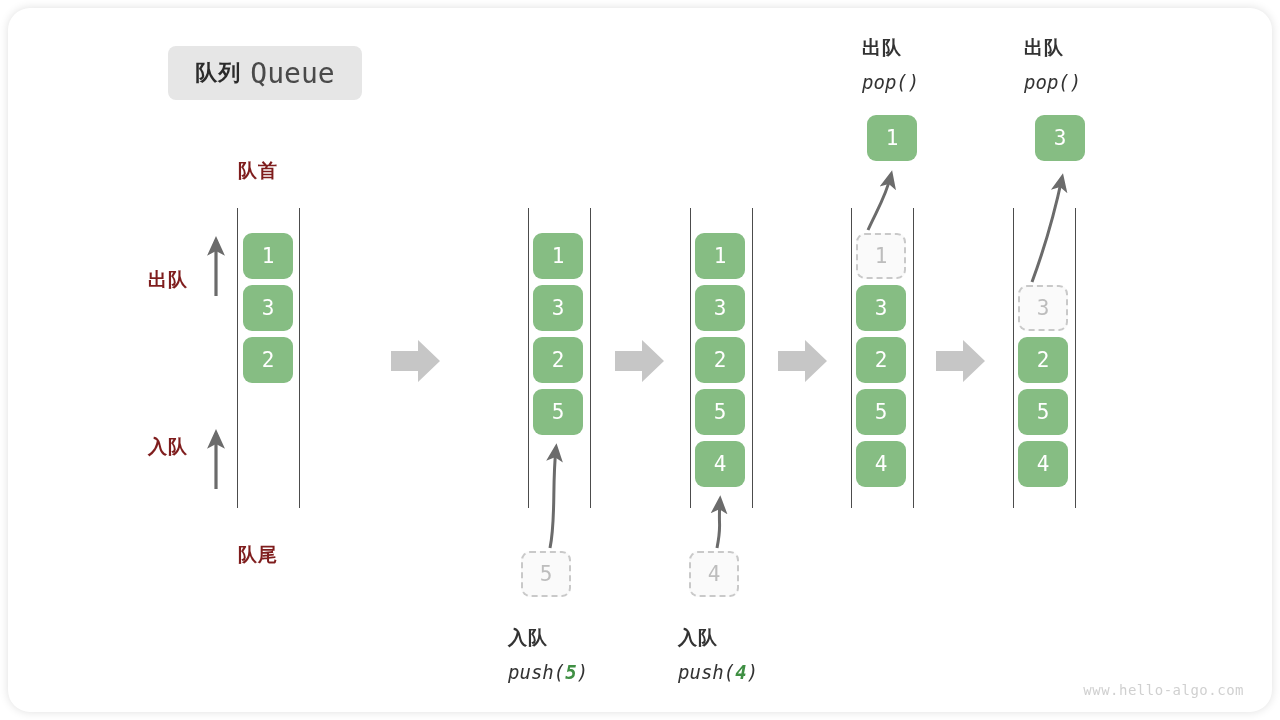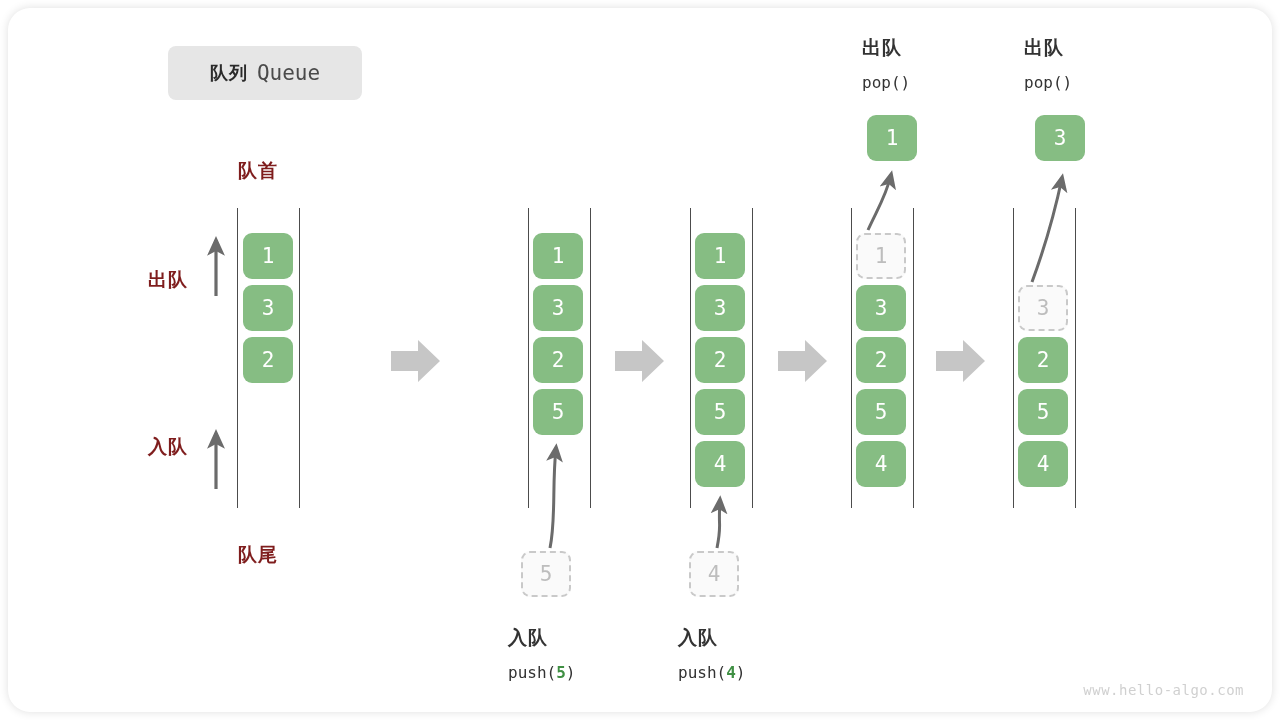--- a/index.html
+++ b/index.html
@@ -40,28 +40,28 @@
     width: 194px;
     height: 54px;
     background: #e6e6e6;
     border-radius: 8px;
     display: flex;
     align-items: center;
     justify-content: center;
     gap: 9px;
   }
   #title-chip .cn {
-    font-size: 18px;
+    font-size: 22px;
     font-weight: bold;
     color: #2b2b2b;
     letter-spacing: 1px;
   }
   #title-chip .en {
     font-family: "DejaVu Sans Mono", "Liberation Mono", monospace;
-    font-size: 21px;
+    font-size: 28px;
     color: #4a4a4a;
     text-align: right;
   }
 
   
   .cn-label {
     position: absolute;
     font-size: 19px;
     font-weight: bold;
     color: #7f1d1d;
@@ -77,23 +77,24 @@
   .op-label .cn {
     display: block;
     font-size: 19px;
     font-weight: bold;
     color: #333333;
     letter-spacing: 1px;
   }
   .op-label .code {
     display: block;
     font-family: "DejaVu Sans Mono", "Liberation Mono", monospace;
-    font-size: 16px;
+    font-size: 19px;
     color: #333333;
     letter-spacing: 0px;
+    font-style: italic;
   }
   .op-label .code .num { color: #3f8f43; font-weight: bold; }
 
   
   .rail {
     position: absolute;
     width: 1px;
     background: #4c4c4c;
   }
 

